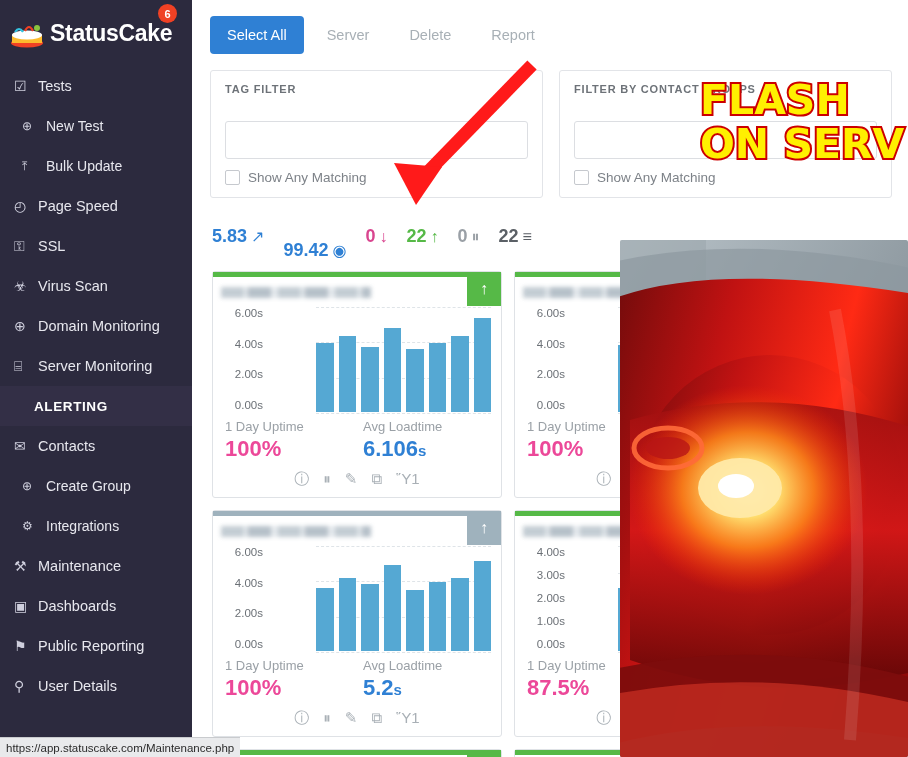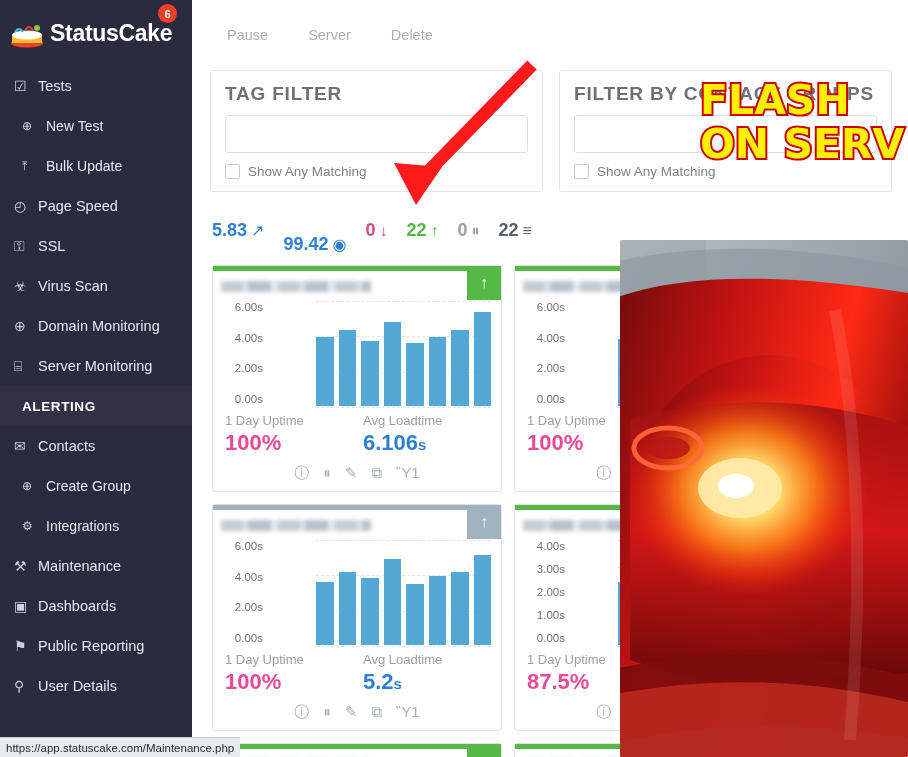--- a/index.html
+++ b/index.html
@@ -34,21 +34,21 @@
     display:flex; align-items:center; height:40px; padding-left:14px;
     font-size:14.5px; color:#e7e7ee; cursor:pointer;
   }
   .nav-item .ico {
     width:24px; display:inline-flex; align-items:center; justify-content:flex-start;
     font-size:14px; color:#cfcfdd;
   }
   .nav-item.sub { padding-left:22px; font-size:14px; }
   .nav-item.sub .ico { font-size:12px; }
   .nav-section {
-    height:40px; display:flex; align-items:center; padding-left:22px;
+    height:40px; display:flex; align-items:center; padding-left:34px;
     font-size:13.5px; font-weight:bold; letter-spacing:0.6px;
     color:#ffffff; background:#332f46;
   }
 
   
   #main {
     position:absolute; left:192px; top:0; right:0; bottom:0;
     background:#ffffff;
   }
 
@@ -68,22 +68,22 @@
   
   #panels {
     display:flex; gap:16px; padding:0 16px 0 18px;
   }
   .panel {
     background:#fff; border:1px solid #e2e4e8; border-radius:3px;
     padding:12px 14px 12px 14px;
     width:427px;
   }
   .panel-title {
-    font-size:19px; font-weight:bold; color:#6d7278; letter-spacing:0.8px;
-    margin-bottom:10px;
+    font-size:11px; font-weight:bold; color:#6d7278; letter-spacing:0.8px;
+    margin-bottom:26px;
   }
   .panel-input {
     width:100%; height:38px; border:1px solid #dcdee2; border-radius:3px;
     background:#fff; font-size:14px; padding:0 8px;
     font-family:"Liberation Sans", sans-serif;
   }
   .panel-check {
     margin-top:11px; display:flex; align-items:center; gap:8px;
     font-size:13.5px; color:#7d8288;
   }
@@ -256,23 +256,24 @@
       <div class="nav-item">
         <span class="ico">⚲</span>
         <span>User Details</span>
       </div>
     </div>
 </div>
 
 <div id="main">
 
   <div id="toolbar">
-      <button class="btn btn-muted">Pause</button>
+      <button class="btn btn-primary">Select All</button>
       <button class="btn btn-muted">Server</button>
       <button class="btn btn-muted">Delete</button>
+      <button class="btn btn-muted">Report</button>
     </div>
 
   <div id="panels">
       <div class="panel"><div class="panel-title">TAG FILTER</div><input class="panel-input" type="text" placeholder="" style=""><div class="panel-check">
           <span class="cbox"></span>
           <span>Show Any Matching</span>
         </div></div>
       <div class="panel"><div class="panel-title">FILTER BY CONTACT GROUPS</div><input class="panel-input" type="text" placeholder="" style=""><div class="panel-check">
           <span class="cbox"></span>
           <span>Show Any Matching</span>

